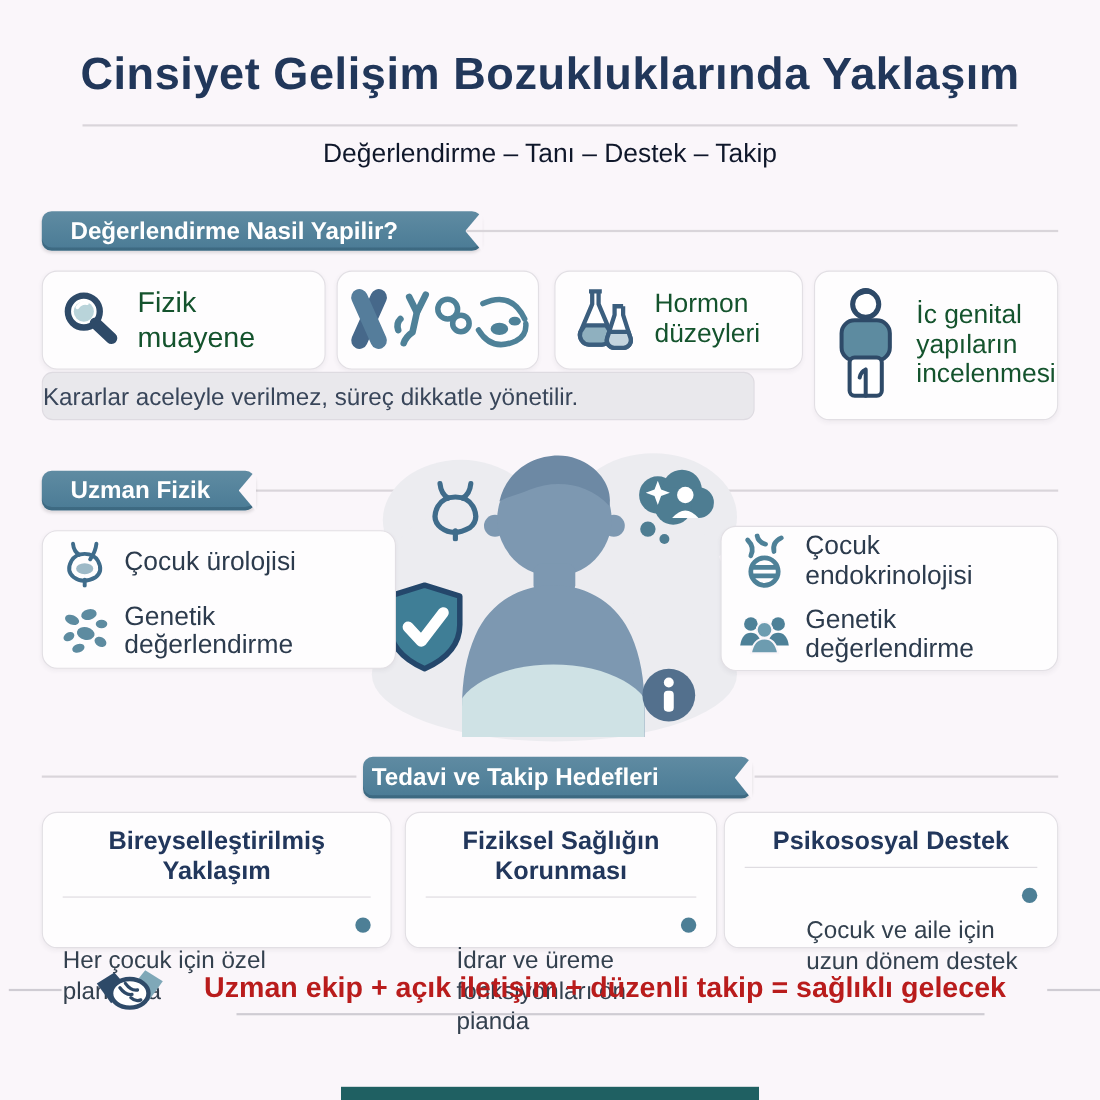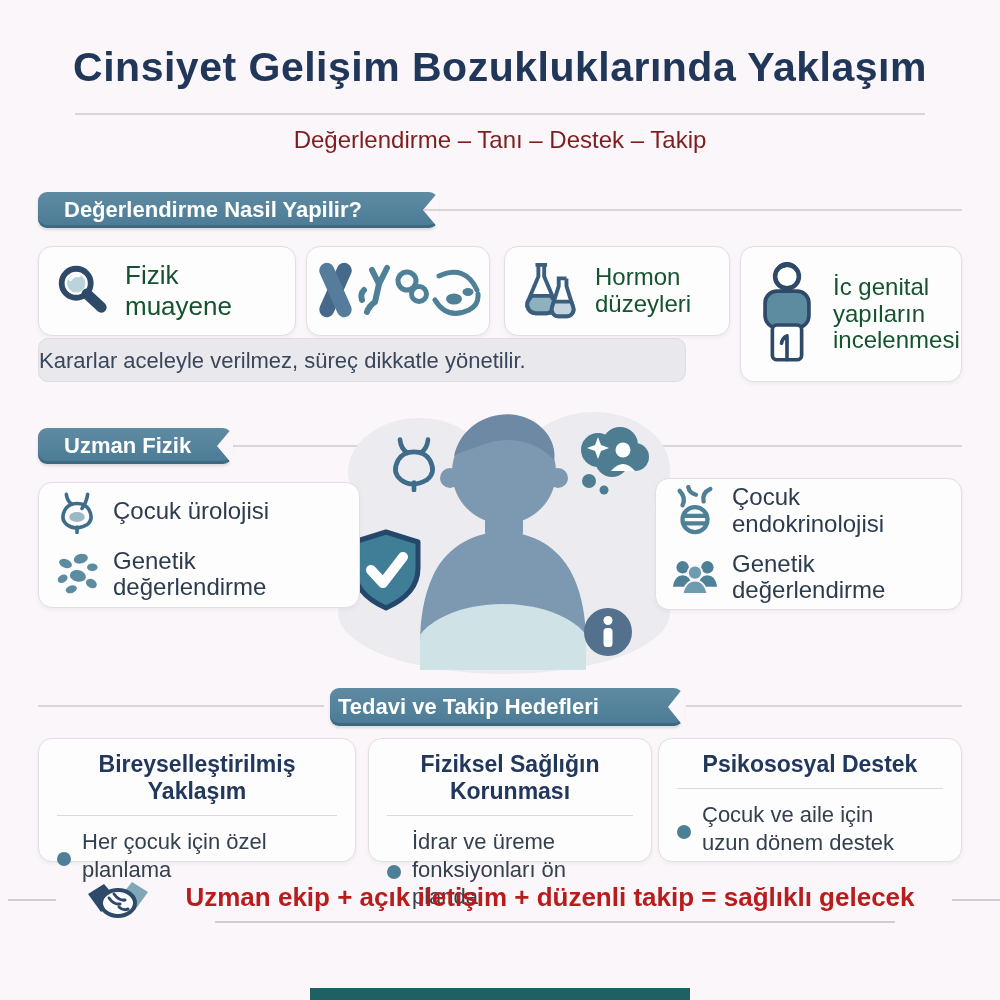--- a/index.html
+++ b/index.html
@@ -4,21 +4,21 @@
 <style>
   html,body{margin:0;padding:0;}
   body{font-family:"Liberation Sans",sans-serif;background:#e9e6ea;}
   #stage{position:relative;width:1000px;height:1000px;background:#faf6fa;overflow:hidden;margin:0 auto;}
 
   
   .title{position:absolute;top:44px;left:0;width:1000px;text-align:center;
          font-size:41px;font-weight:bold;color:#21375a;letter-spacing:.5px;}
   .title-rule{position:absolute;top:113px;left:75px;width:850px;height:2px;background:#d9d5da;}
   .subtitle{position:absolute;top:126px;left:0;width:1000px;text-align:center;
-            font-size:24px;color:#7f1d1d;}
+            font-size:24px;color:#0f172a;}
 
   
   .ribbon{position:absolute;height:36px;line-height:36px;color:#fff;font-weight:bold;
           font-size:22px;padding-left:26px;border-radius:9px;
           background:linear-gradient(180deg,#61ureb 0%,#4c7d96 100%);
           background:linear-gradient(180deg,#5f8ba2 0%,#4a7b95 100%);
           box-shadow:inset 0 -3px 0 rgba(20,50,70,.25),0 2px 3px rgba(0,0,0,.12);}
   .ribbon::after{content:"";position:absolute;right:-1px;top:-1px;bottom:-1px;width:16px;
           background:#faf6fa;clip-path:polygon(100% 0,0 50%,100% 100%);}
   .rule{position:absolute;height:2px;background:#d9d5da;}
@@ -39,22 +39,22 @@
   .team-row{display:flex;align-items:center;gap:14px;}
   .team-label{font-size:24px;color:#2c3b4d;line-height:1.1;}
 
   
   .blob{position:absolute;background:#ececf0;border-radius:50%;}
 
   
   .goal-card{padding:12px 14px 0 14px;}
   .goal-title{font-size:23px;font-weight:bold;color:#22375c;text-align:center;}
   .goal-div{height:1px;background:#dcd9de;margin:10px 4px;}
-  .goal-bullet{display:flex;gap:11px;align-items:center;padding:2px 4px;
-               font-size:22px;color:#33404e;line-height:1.25;}
+  .goal-bullet{display:flex;gap:11px;align-items:flex-end;padding:2px 4px;
+               font-size:22px;color:#33404e;line-height:1.25;flex-direction:column;}
   .dot{flex:0 0 auto;width:14px;height:14px;border-radius:50%;background:#4d7f96;margin-top:6px;}
 
   
   .footer-text{position:absolute;top:882px;left:180px;width:740px;text-align:center;
                font-size:26px;font-weight:600;color:#b91c1c;}
   .footer-rule{position:absolute;top:921px;left:215px;width:680px;height:2px;background:#cfccd3;}
   .edge-dash{position:absolute;top:899px;width:48px;height:2px;background:#cfccd3;}
   .bottom-bar{position:absolute;left:310px;top:988px;width:380px;height:12px;background:#1f6062;}
 
   svg{display:block;}

